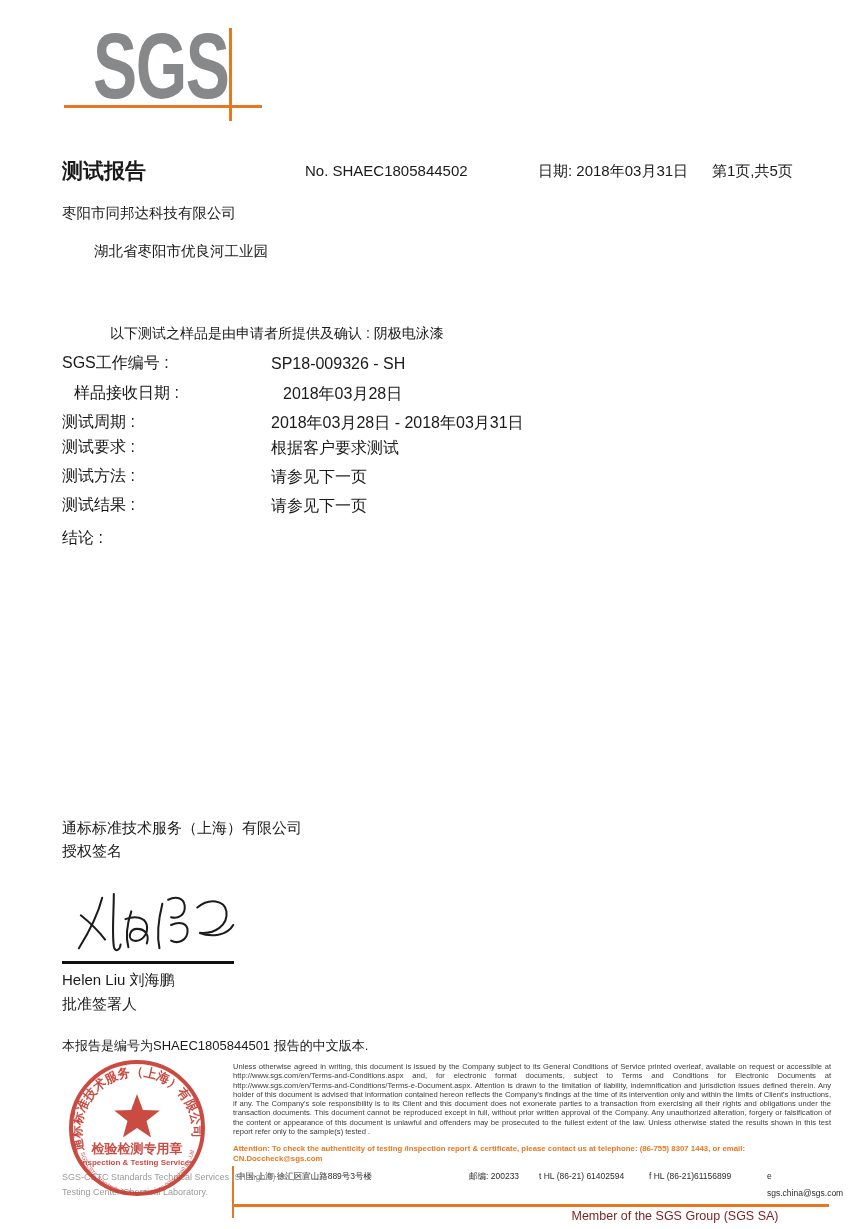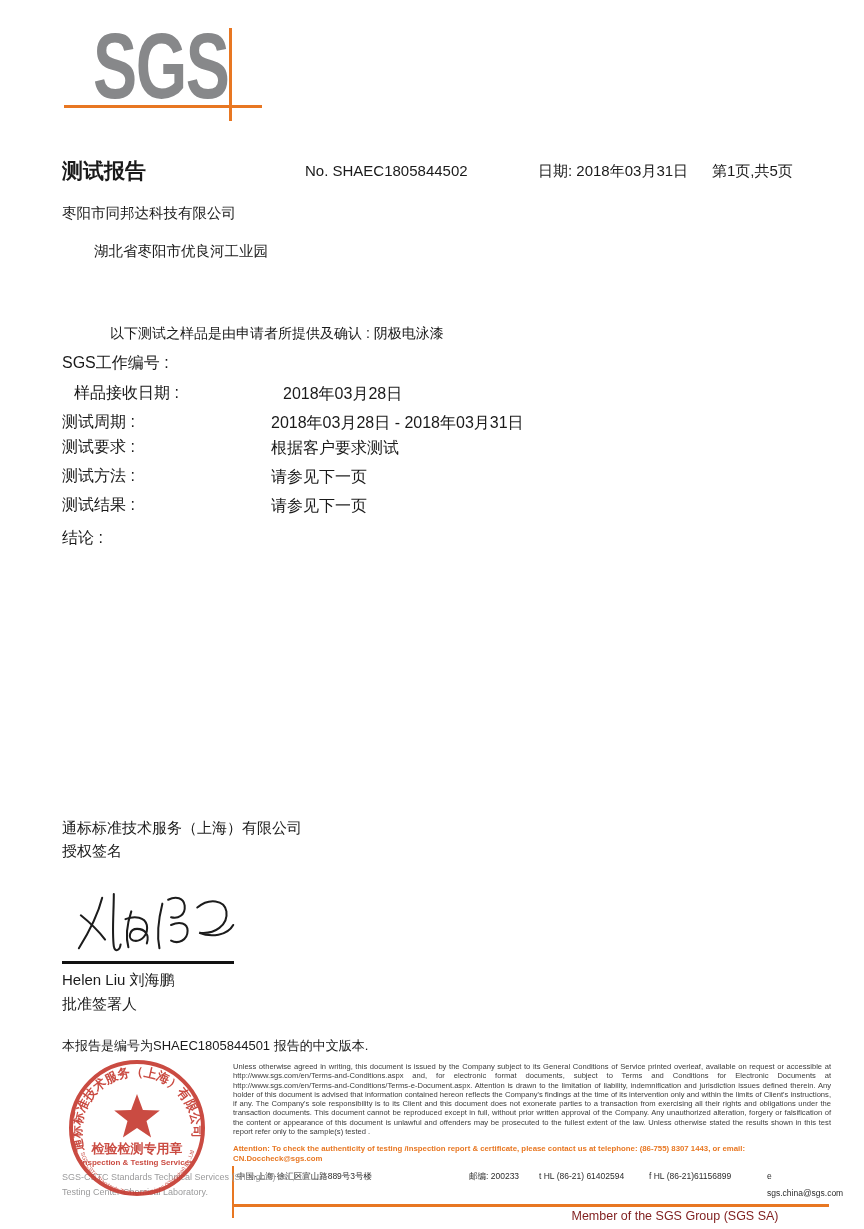--- a/index.html
+++ b/index.html
@@ -82,20 +82,21 @@
 <div class="abs report-date">日期: 2018年03月31日</div>
 <div class="abs page-info">第1页,共5页</div>
 
 <div class="abs applicant-name">枣阳市同邦达科技有限公司</div>
 <div class="abs applicant-address">湖北省枣阳市优良河工业园</div>
 
 <div class="abs sample-statement">以下测试之样品是由申请者所提供及确认 : 阴极电泳漆</div>
 
 <div class="abs field-row r1">
   <span class="field-label">SGS工作编号 :</span>
+  <span class="field-value">SP18-009326 - SH</span>
 </div>
 <div class="abs field-row r2">
   <span class="field-label">样品接收日期 :</span>
   <span class="field-value">2018年03月28日</span>
 </div>
 <div class="abs field-row r3">
   <span class="field-label">测试周期 :</span>
   <span class="field-value">2018年03月28日 - 2018年03月31日</span>
 </div>
 <div class="abs field-row r4">

